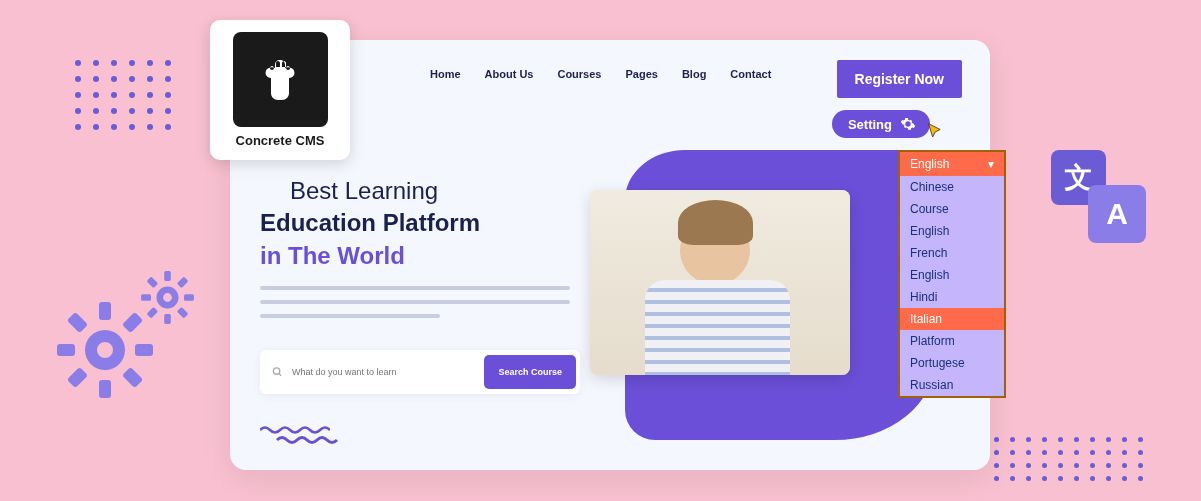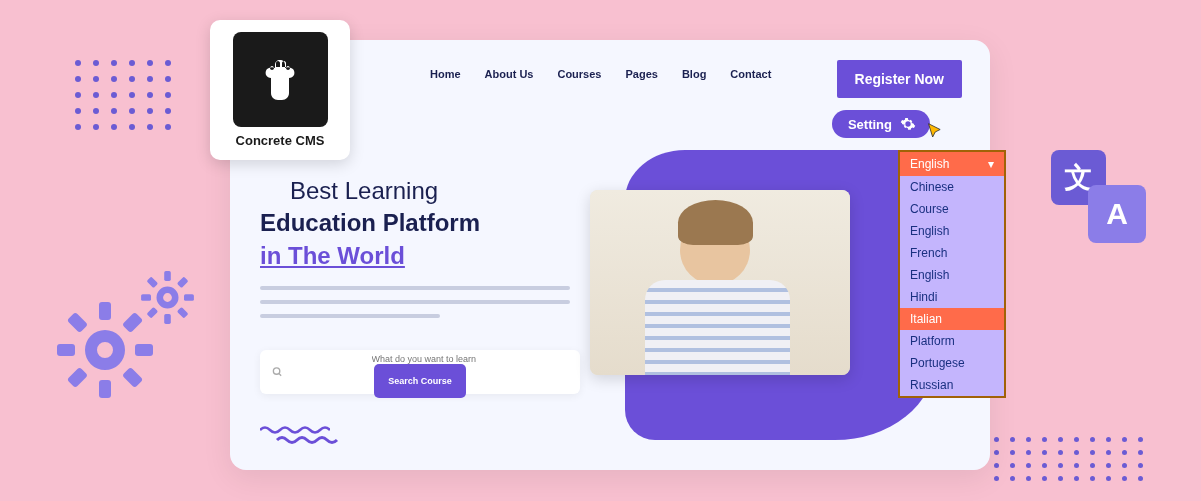--- a/index.html
+++ b/index.html
@@ -30,28 +30,28 @@
 
 .setting-pill { position: absolute; top: 70px; right: 60px; background: #6b4fd8; color: #fff; font-size: 13px; font-weight: 600; padding: 6px 14px 6px 16px; border-radius: 18px; display: flex; align-items: center; gap: 8px; justify-content: space-between; }
 .setting-pill svg { width: 16px; height: 16px; }
 
 .cursor { position: absolute; top: 82px; right: 44px; width: 20px; height: 20px; z-index: 20; }
 
 .hero { position: absolute; top: 135px; left: 30px; width: 350px; }
 .hero h1 { font-size: 24px; font-weight: 400; color: #1a2050; line-height: 1.35; }
 .hero .l1 { font-weight: 400; margin-left: 30px; }
 .hero .l2 { font-weight: 800; color: #1a2050; }
-.hero .l3 { font-weight: 700; color: #6b4fd8; text-decoration: underline; }
+.hero .l3 { font-weight: 700; color: #6b4fd8; }
 
 .ph-lines { margin-top: 14px; }
 .ph-lines .ln { height: 4px; background: #c8cde0; border-radius: 2px; margin-bottom: 10px; width: 310px; }
 .ph-lines .ln:nth-child(2) { width: 310px; }
 .ph-lines .ln:last-child { width: 180px; }
 
-.search-wrap { position: absolute; top: 310px; left: 30px; width: 320px; height: 44px; background: #fff; border-radius: 6px; box-shadow: 0 2px 8px rgba(0,0,0,0.06); display: flex; align-items: center; padding: 4px; flex-direction: column; }
+.search-wrap { position: absolute; top: 310px; left: 30px; width: 320px; height: 44px; background: #fff; border-radius: 6px; box-shadow: 0 2px 8px rgba(0,0,0,0.06); display: flex; align-items: center; padding: 4px; }
 .search-wrap input { flex: 1; border: none; outline: none; font-size: 9px; color: #999; padding: 0 8px 0 28px; background: transparent; }
 .search-icn { position: absolute; left: 12px; top: 50%; transform: translateY(-50%); width: 11px; height: 11px; color: #aaa; }
 .search-btn { background: #6b4fd8; color: #fff; font-size: 9px; font-weight: 700; border: none; padding: 12px 14px; border-radius: 5px; }
 
 .wave { position: absolute; top: 385px; left: 30px; width: 70px; height: 10px; }
 
 .hero-img-wrap { position: absolute; top: 110px; right: 55px; width: 310px; height: 290px; }
 .blob { position: absolute; inset: 0; background: #6b4fd8; border-radius: 60px 30px 100px 30px / 50px 30px 80px 30px; }
 .img-frame { position: absolute; top: 40px; left: -35px; width: 260px; height: 185px; background: linear-gradient(135deg,#e8e4d8,#d8d0c0); border-radius: 8px; overflow: hidden; box-shadow: 0 4px 15px rgba(0,0,0,0.15); }
 .child { position: absolute; inset: 0; background: linear-gradient(180deg, #f0ebe0 0%, #e5dccc 100%); }

